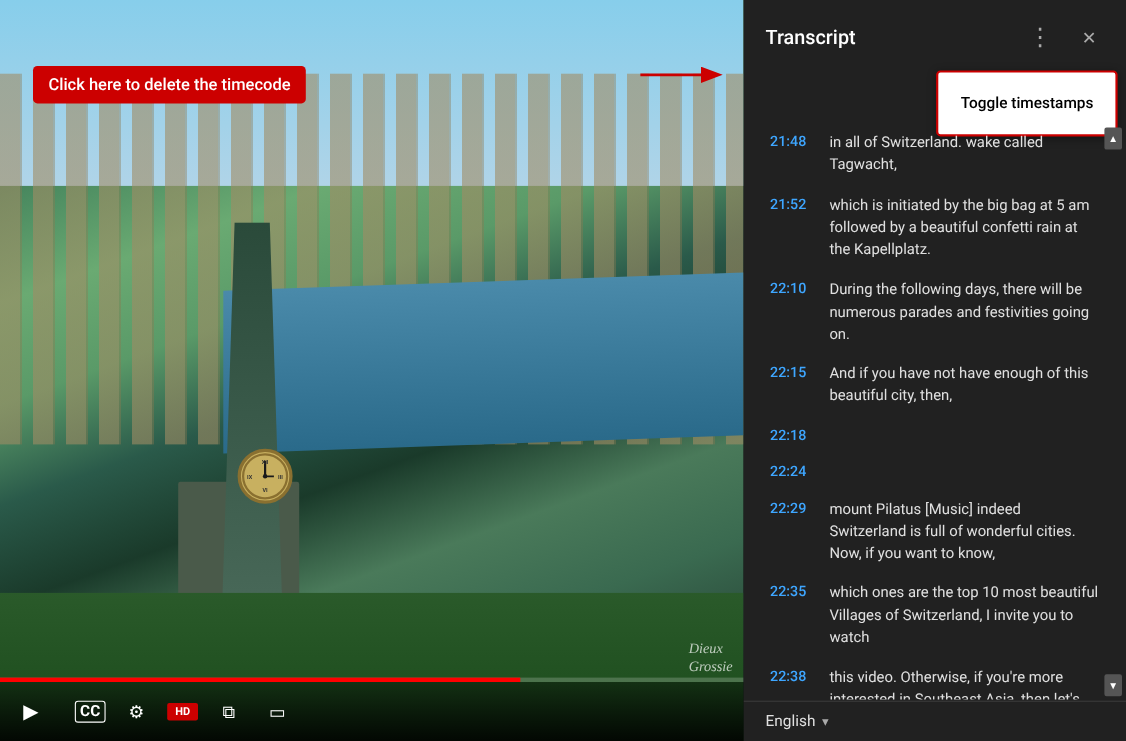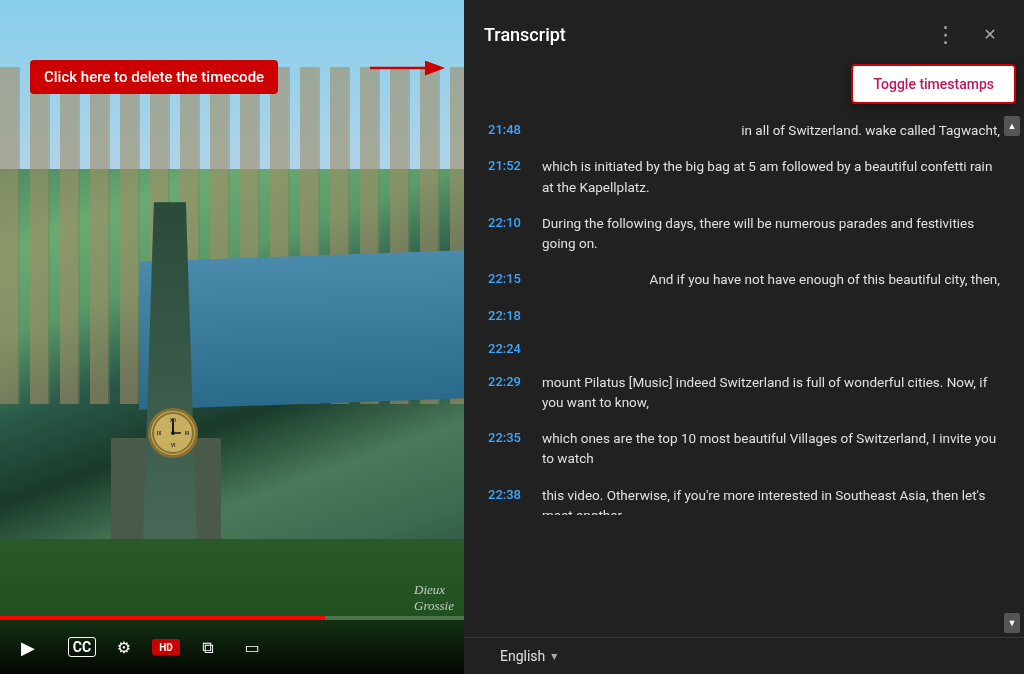--- a/index.html
+++ b/index.html
@@ -15,21 +15,21 @@
 
     .main-container {
       display: flex;
       width: 1024px;
       height: 674px;
       background: #0f0f0f;
     }
 
     
     .video-area {
-      width: 464px;
+      width: 676px;
       height: 674px;
       position: relative;
       background: #000;
       flex-shrink: 0;
       text-decoration: underline;
     }
 
     .video-bg {
       width: 100%;
       height: 100%;
@@ -297,21 +297,21 @@
     }
 
     .transcript-text {
       color: #e0e0e0;
       font-size: 13.5px;
       line-height: 1.5;
     }
 
     
     .language-bar {
-      padding: 10px 36px;
+      padding: 10px 20px;
       border-top: 1px solid #3a3a3a;
       flex-shrink: 0;
     }
 
     .language-selector {
       display: flex;
       align-items: center;
       gap: 6px;
       color: #e0e0e0;
       font-size: 14px;
@@ -409,22 +409,22 @@
       <span class="transcript-title">Transcript</span>
       <div class="transcript-header-icons">
         <div class="icon-btn" style="font-size:22px; letter-spacing:1px;">⋮</div>
         <div class="icon-btn" style="font-size:16px;">✕</div>
       </div>
     </div>
 
     <div style="position:relative; flex-shrink:0; height:44px; margin: 0 8px 4px 8px;">
       <div style="
         background:#fff;
-        color:#be185d;
-        padding: 10px 20px;
+        color:#000000;
+        padding: 20px 20px;
         border-radius: 4px;
         font-size: 14px;
         font-weight: 500;
         white-space: nowrap;
         display: inline-block;
         position: absolute;
         right: 0;
         top: 0;
         border: 2.5px solid #cc0000;
         box-shadow: 0 2px 8px rgba(0,0,0,0.4);

